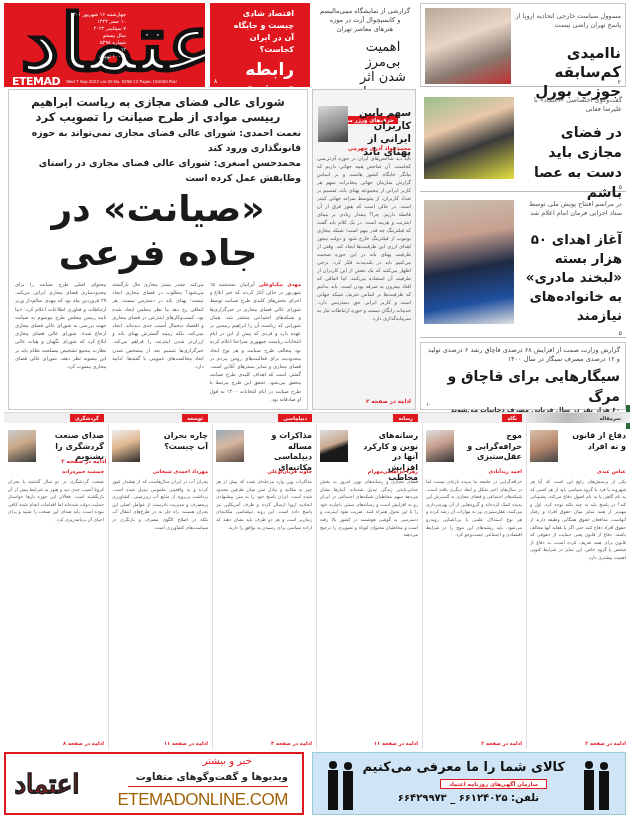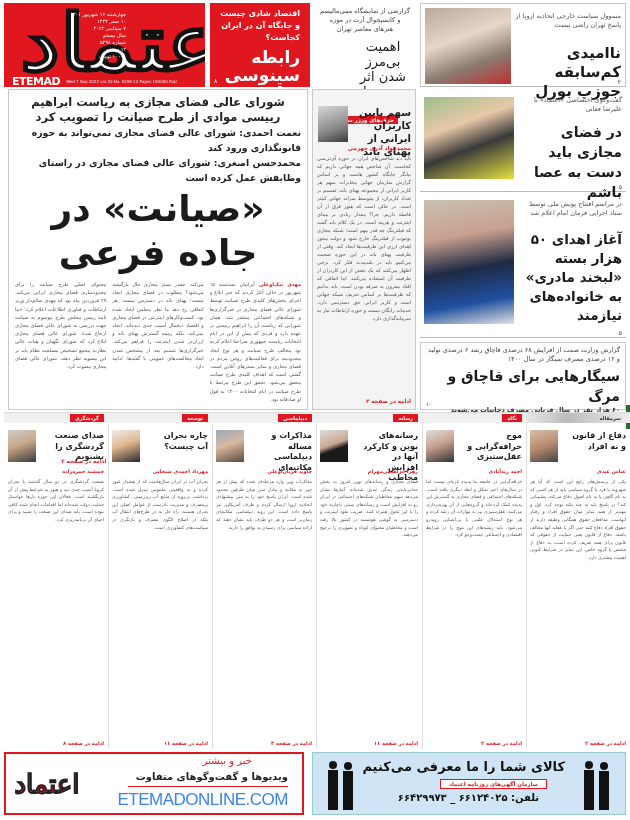--- a/index.html
+++ b/index.html
@@ -10,21 +10,21 @@
 
   
   #masthead { left: 4px; top: 3px; width: 201px; height: 84px; background: #e0171f; direction: ltr; overflow: hidden; }
   #logo { position: absolute; left: 16px; top: -6px; font-family: "DejaVu Serif", serif; font-size: 78px; font-weight: bold; color: #fff; -webkit-text-stroke: 2px #111; letter-spacing: -4px; transform: scaleX(1.15); transform-origin: left; }
   #date-block { position: absolute; left: 60px; top: 8px; width: 62px; font-size: 5px; line-height: 7px; color: #fff; text-align: right; direction: rtl; }
   #masthead-bar { position: absolute; left: 0; bottom: 0; width: 100%; height: 11px; display: flex; align-items: center; gap: 6px; padding-left: 8px; color: #fff; }
   #etemad-en { font-size: 11px; font-weight: bold; letter-spacing: -0.5px; }
   #masthead-meta { font-size: 4px; opacity: .9; }
 
   
-  #teaser-red { left: 210px; top: 3px; width: 100px; height: 84px; padding: 5px 10px; color: #fff; }
+  #teaser-red { left: 210px; top: 3px; width: 100px; height: 84px; padding: 5px 16px; color: #fff; }
   #teaser-red .kick { font-size: 8px; line-height: 12px; font-weight: bold; }
   #teaser-red .head { font-size: 17px; line-height: 18px; font-weight: bold; margin-top: 4px; }
   #teaser-red .pg { position: absolute; left: 4px; bottom: 3px; font-size: 6px; }
 
   #teaser-art { left: 314px; top: 3px; width: 102px; height: 84px; padding: 4px 5px; text-align: center; }
   #teaser-art .kick { font-size: 6.5px; line-height: 9px; color: #444; }
   #teaser-art .head { font-size: 13px; line-height: 15px; font-weight: normal; margin-top: 5px; margin-left: 36px; }
 
   
   .right-story { left: 420px; width: 206px; border-bottom: 1px solid #bbb; }
@@ -67,21 +67,21 @@
   .op-col .body { position: absolute; right: 4px; left: 4px; top: 65px; bottom: 14px; font-size: 4.6px; line-height: 7.6px; color: #555; text-align: justify; overflow: hidden; }
   .op-col .cont { position: absolute; right: 4px; bottom: 3px; font-size: 5px; }
   .op-col .vline { position: absolute; left: 0; top: 12px; bottom: 0; width: 1px; background: #ddd; }
 
   
   #ad-left { left: 4px; top: 752px; width: 300px; height: 63px; border: 2px solid #e0171f; background: #fff; }
   #ad-left-logo { position: absolute; left: 8px; top: 6px; width: 66px; height: 48px; display: flex; align-items: center; justify-content: center; font-size: 26px; font-weight: bold; font-family: "DejaVu Serif", serif; color: #e0171f; -webkit-text-stroke: 1px #222; border-radius: 50%; }
   #ad-left-line1 { position: absolute; right: 50px; top: 1px; font-size: 10px; font-weight: normal; color: #e0171f; }
   #ad-left-line2 { position: absolute; right: 14px; top: 17px; font-size: 10px; font-weight: bold; color: #222; }
   #ad-left-rule { position: absolute; right: 14px; top: 32px; width: 160px; height: 1px; background: #e0171f; }
-  #ad-left-url { position: absolute; right: 14px; top: 36px; font-family: "Liberation Sans", sans-serif; font-size: 17px; color: #3b82f6; direction: ltr; letter-spacing: -0.5px; }
+  #ad-left-url { position: absolute; right: 14px; top: 36px; font-family: "Liberation Sans", sans-serif; font-size: 17px; color: #a16207; direction: ltr; letter-spacing: -0.5px; }
 
   #ad-right { left: 312px; top: 752px; width: 314px; height: 63px; background: #cfe5f5; border: 1px solid #9cc; }
   .silhouette { position: absolute; top: 6px; width: 36px; height: 52px; }
   #ad-right-head { position: absolute; right: 60px; top: 6px; font-size: 13px; font-weight: bold; color: #111; }
   #ad-right-banner { position: absolute; right: 78px; top: 26px; background: #fff; border: 1px solid #e0171f; color: #e0171f; font-size: 5.5px; padding: 1px 8px; font-weight: bold; }
   #ad-right-phone { position: absolute; right: 86px; top: 39px; font-size: 10px; font-weight: bold; color: #111; }
 </style>
 </head>
 <body>
 

